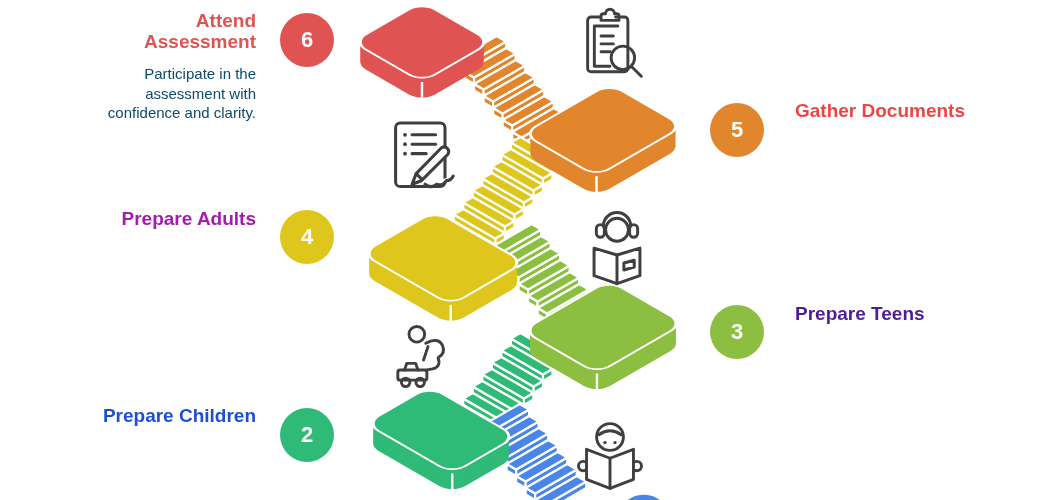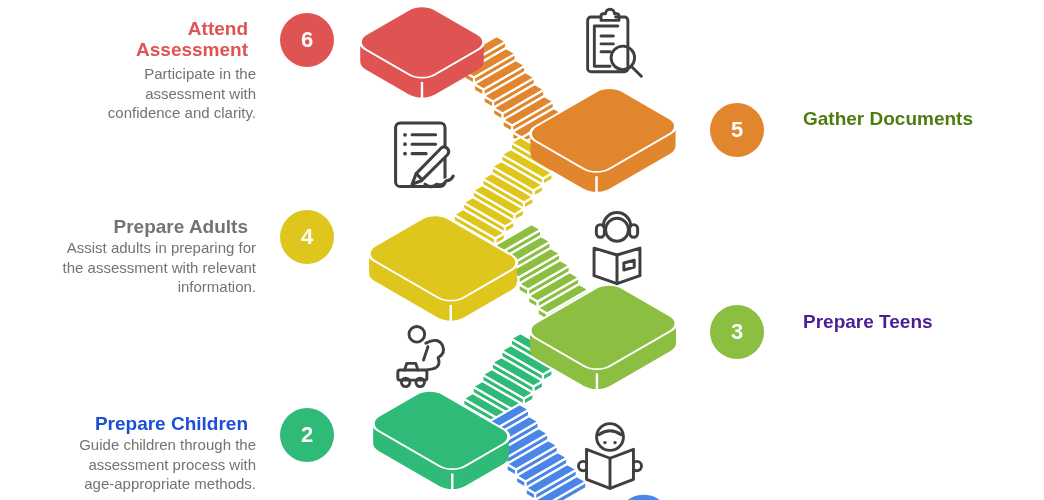--- a/index.html
+++ b/index.html
@@ -3,24 +3,24 @@
 <meta charset="utf-8">
 <style>
   html,body{margin:0;padding:0;background:#fff;}
   .stage{
     position:relative;width:1044px;height:500px;overflow:hidden;
     background:#fff;font-family:"Liberation Sans",sans-serif;
   }
   #scene{position:absolute;left:0;top:0;width:1044px;height:500px;}
   .abs{position:absolute;}
   .step-title{
-    margin:8px;font-size:19px;line-height:1.12;font-weight:700;letter-spacing:0;
+    margin:0;font-size:19px;line-height:1.12;font-weight:700;letter-spacing:0;
   }
   .step-desc{
-    margin:0;font-size:15px;line-height:1.3;color:#737373;
+    margin:0;font-size:15px;line-height:1.3;color:#0c4a6e;
   }
   .t-right{text-align:right;}
   .t-left{text-align:left;}
   .num-badge{
     width:54px;height:54px;border-radius:50%;color:#fff;
     font-size:22px;font-weight:700;line-height:54px;text-align:center;
   }
   .icon-box svg{display:block;width:100%;height:100%;}
   .ic{fill:none;stroke:#3f3f3f;stroke-width:2.6;stroke-linecap:round;stroke-linejoin:round;}
   .ic-fill{fill:#3f3f3f;stroke:none;}
@@ -315,27 +315,25 @@
       <circle class="ic-white" cx="58" cy="43" r="4.2"></circle>
       <path class="ic-white" d="M13,28 L34,36 L55,28 L55,55 L34,63 L13,55 z"></path>
       <path class="ic" d="M34,36 V63"></path>
     </svg>
   </div>
 
   <h2 class="abs step-title t-right" style="right: 788px; top: 10px; width: 140px; color: rgb(223, 84, 82);">Attend Assessment</h2>
   <p class="abs step-desc t-right" style="right:788px;top:64px;width:170px;">Participate in the assessment with confidence and clarity.</p>
   <div class="abs num-badge" style="left: 280px; top: 13px; background: rgb(223, 84, 82);">6</div>
 
-  <h2 class="abs step-title t-left" style="left: 795px; top: 100px; width: 230px; color: #4d7c0f;">Gather Documents</h2>
+  <h2 class="abs step-title t-left" style="left: 795px; top: 100px; width: 230px; color: #ef4444;">Gather Documents</h2>
   <div class="abs num-badge" style="left: 710px; top: 103px; background: rgb(225, 134, 45);">5</div>
 
-  <h2 class="abs step-title t-right" style="right: 788px; top: 208px; width: 170px; color: #737373;">Prepare Adults</h2>
-  <p class="abs step-desc t-right" style="right:788px;top:238px;width:196px;">Assist adults in preparing for the assessment with relevant information.</p>
+  <h2 class="abs step-title t-right" style="right: 788px; top: 208px; width: 170px; color: #a21caf;">Prepare Adults</h2>
   <div class="abs num-badge" style="left: 280px; top: 210px; background: rgb(222, 198, 29);">4</div>
 
   <h2 class="abs step-title t-left" style="left: 795px; top: 303px; width: 230px; color: #4c1d95;">Prepare Teens</h2>
   <div class="abs num-badge" style="left: 710px; top: 305px; background: rgb(140, 191, 65);">3</div>
 
   <h2 class="abs step-title t-right" style="right: 788px; top: 405px; width: 180px; color: #1d4ed8;">Prepare Children</h2>
-  <p class="abs step-desc t-right" style="right:788px;top:435px;width:196px;">Guide children through the assessment process with age-appropriate methods.</p>
   <div class="abs num-badge" style="left: 280px; top: 408px; background: rgb(48, 186, 120);">2</div>
 
 </div>
 
 </body></html>

